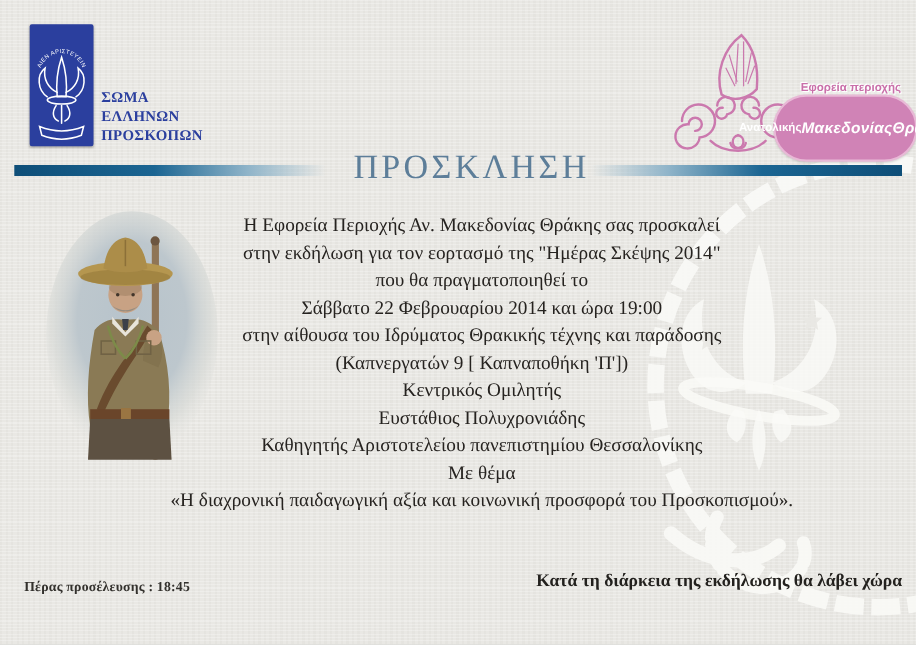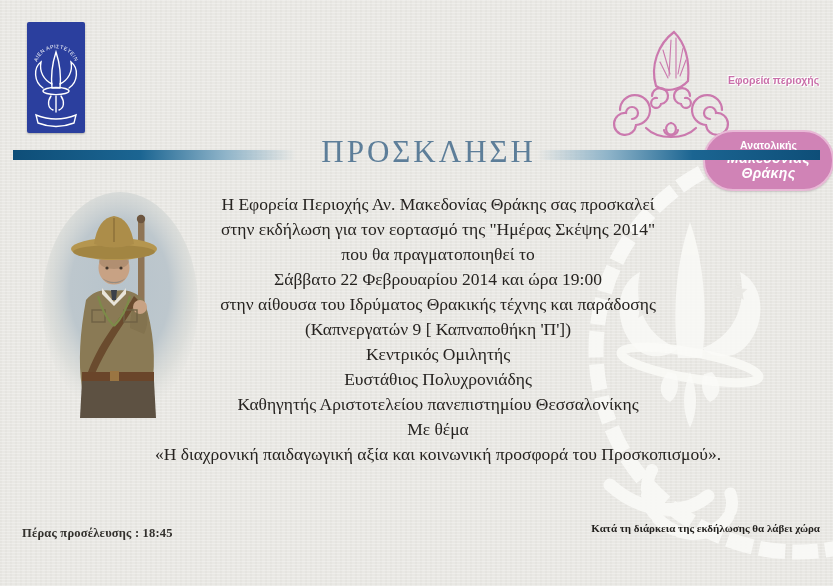--- a/index.html
+++ b/index.html
@@ -22,24 +22,23 @@
   }
   .pink-ornament{position:absolute;left:612px;top:26px;width:118px;height:124px;}
   .pink-caption{
     position:absolute;left:728px;top:74px;width:110px;
     color:#c96fa9;font-weight:bold;font-size:10.5px;font-family:"Liberation Sans",sans-serif;
     text-shadow:0 0 2px #fff,0 0 2px #fff,1px 1px 0 #fff,-1px -1px 0 #fff;
   }
   .pink-badge{
     position:absolute;left:703px;top:86px;width:127px;height:57px;
     background:#d083b6;border-radius:30px;border:2px solid #e8b9d6;
-    display:flex;flex-direction:column;justify-content:center;align-items:center;
+    display:flex;flex-direction:row;justify-content:center;align-items:center;
     color:#fff;font-family:"Liberation Sans",sans-serif;font-weight:bold;line-height:1.05;
     box-shadow:0 1px 2px rgba(0,0,0,.15);
-    margin-top:44px;
   }
   .pink-badge .b1{font-size:10.5px;}
   .pink-badge .b2,.pink-badge .b3{font-size:14px;letter-spacing:.3px;font-style:italic;}
   
   .rule{position:absolute;top:150px;height:10px;}
   .rule.left{left:13px;width:283px;
     background:linear-gradient(to right,#0e4e78 0%,#1b6592 45%,#8fb4c9 75%,rgba(233,232,228,0) 100%);}
   .rule.right{left:537px;width:283px;
     background:linear-gradient(to left,#0e4e78 0%,#1b6592 45%,#8fb4c9 75%,rgba(233,232,228,0) 100%);}
   .page-title{
@@ -55,21 +54,21 @@
     position:absolute;left:38px;top:192px;width:800px;text-align:center;
     color:#262320;font-size:17.5px;line-height:25px;
   }
   
   .footer-left{
     position:absolute;left:22px;top:525px;color:#33312d;
     font-weight:bold;font-size:12.5px;line-height:16.5px;letter-spacing:.2px;
   }
   .footer-right{
     position:absolute;right:13px;top:519px;text-align:right;color:#23211e;
-    font-weight:bold;font-size:11px;line-height:19.5px;
+    font-weight:bold;font-size:16px;line-height:19.5px;
   }
 </style>
 </head>
 <body>
 
 <div class="canvas">
 
   <svg class="watermark" viewBox="0 0 293 430">
     <g fill="none" stroke="#fafaf7" opacity="0.9">
       <circle cx="258" cy="210" r="202" stroke-width="15" stroke-dasharray="26 7"></circle>
@@ -104,20 +103,25 @@
         <path d="M29,30 C25,42 24,56 25,66 L33,66 C34,56 33,42 29,30 Z"></path>
         <path d="M25,62 C17,58 12,50 14,40 C6,46 7,60 16,66"></path>
         <path d="M33,62 C41,58 46,50 44,40 C52,46 51,60 42,66"></path>
         <ellipse cx="29" cy="69" rx="13" ry="3.6"></ellipse>
         <path d="M24,74 C20,80 21,86 26,88"></path>
         <path d="M34,74 C38,80 37,86 32,88"></path>
         <path d="M29,74 L29,90"></path>
         <path d="M9,93 Q29,101 49,93 L47,101 Q29,108 11,101 Z"></path>
       </g>
     </svg>
+  </div>
+  <div class="org-name">
+    <div>ΣΩΜΑ</div>
+    <div>ΕΛΛΗΝΩΝ</div>
+    <div>ΠΡΟΣΚΟΠΩΝ</div>
   </div>
 
   <svg class="pink-ornament" viewBox="0 0 118 124">
     <g fill="none" stroke="#cb79ae" stroke-width="2.2" stroke-linecap="round">
       <path d="M62,6 C46,18 38,40 44,60 C54,67 68,64 76,55 C78,32 72,16 62,6 Z"></path>
       <g stroke-width="1.1">
         <path d="M59,14 L57,50"></path>
           <path d="M64,12 L64,52"></path>
         <path d="M51,24 L58,48"></path>
           <path d="M71,22 L66,48"></path>

